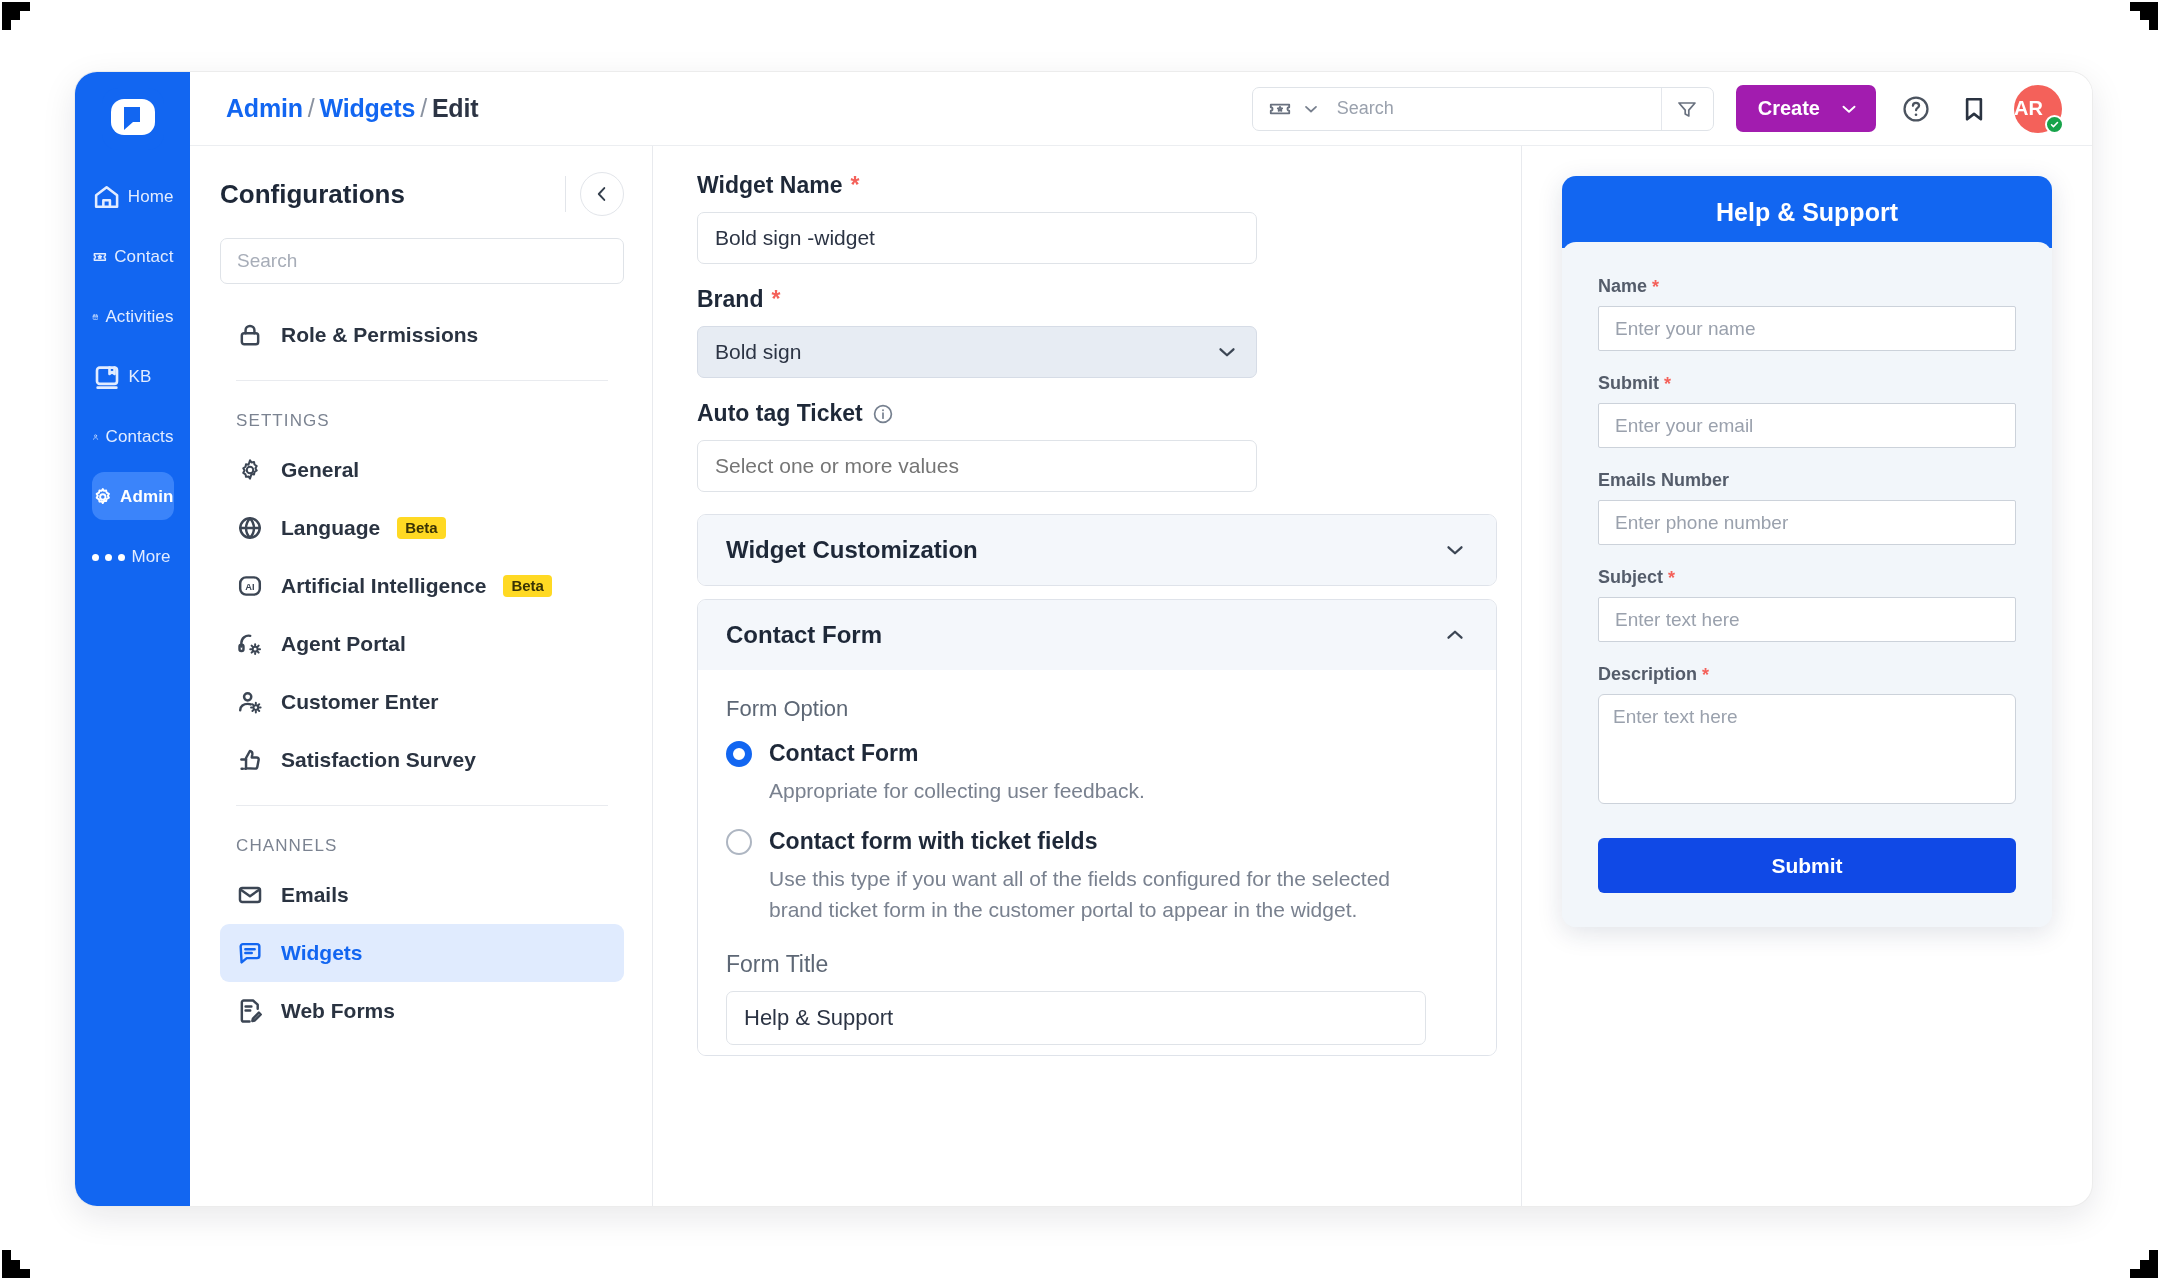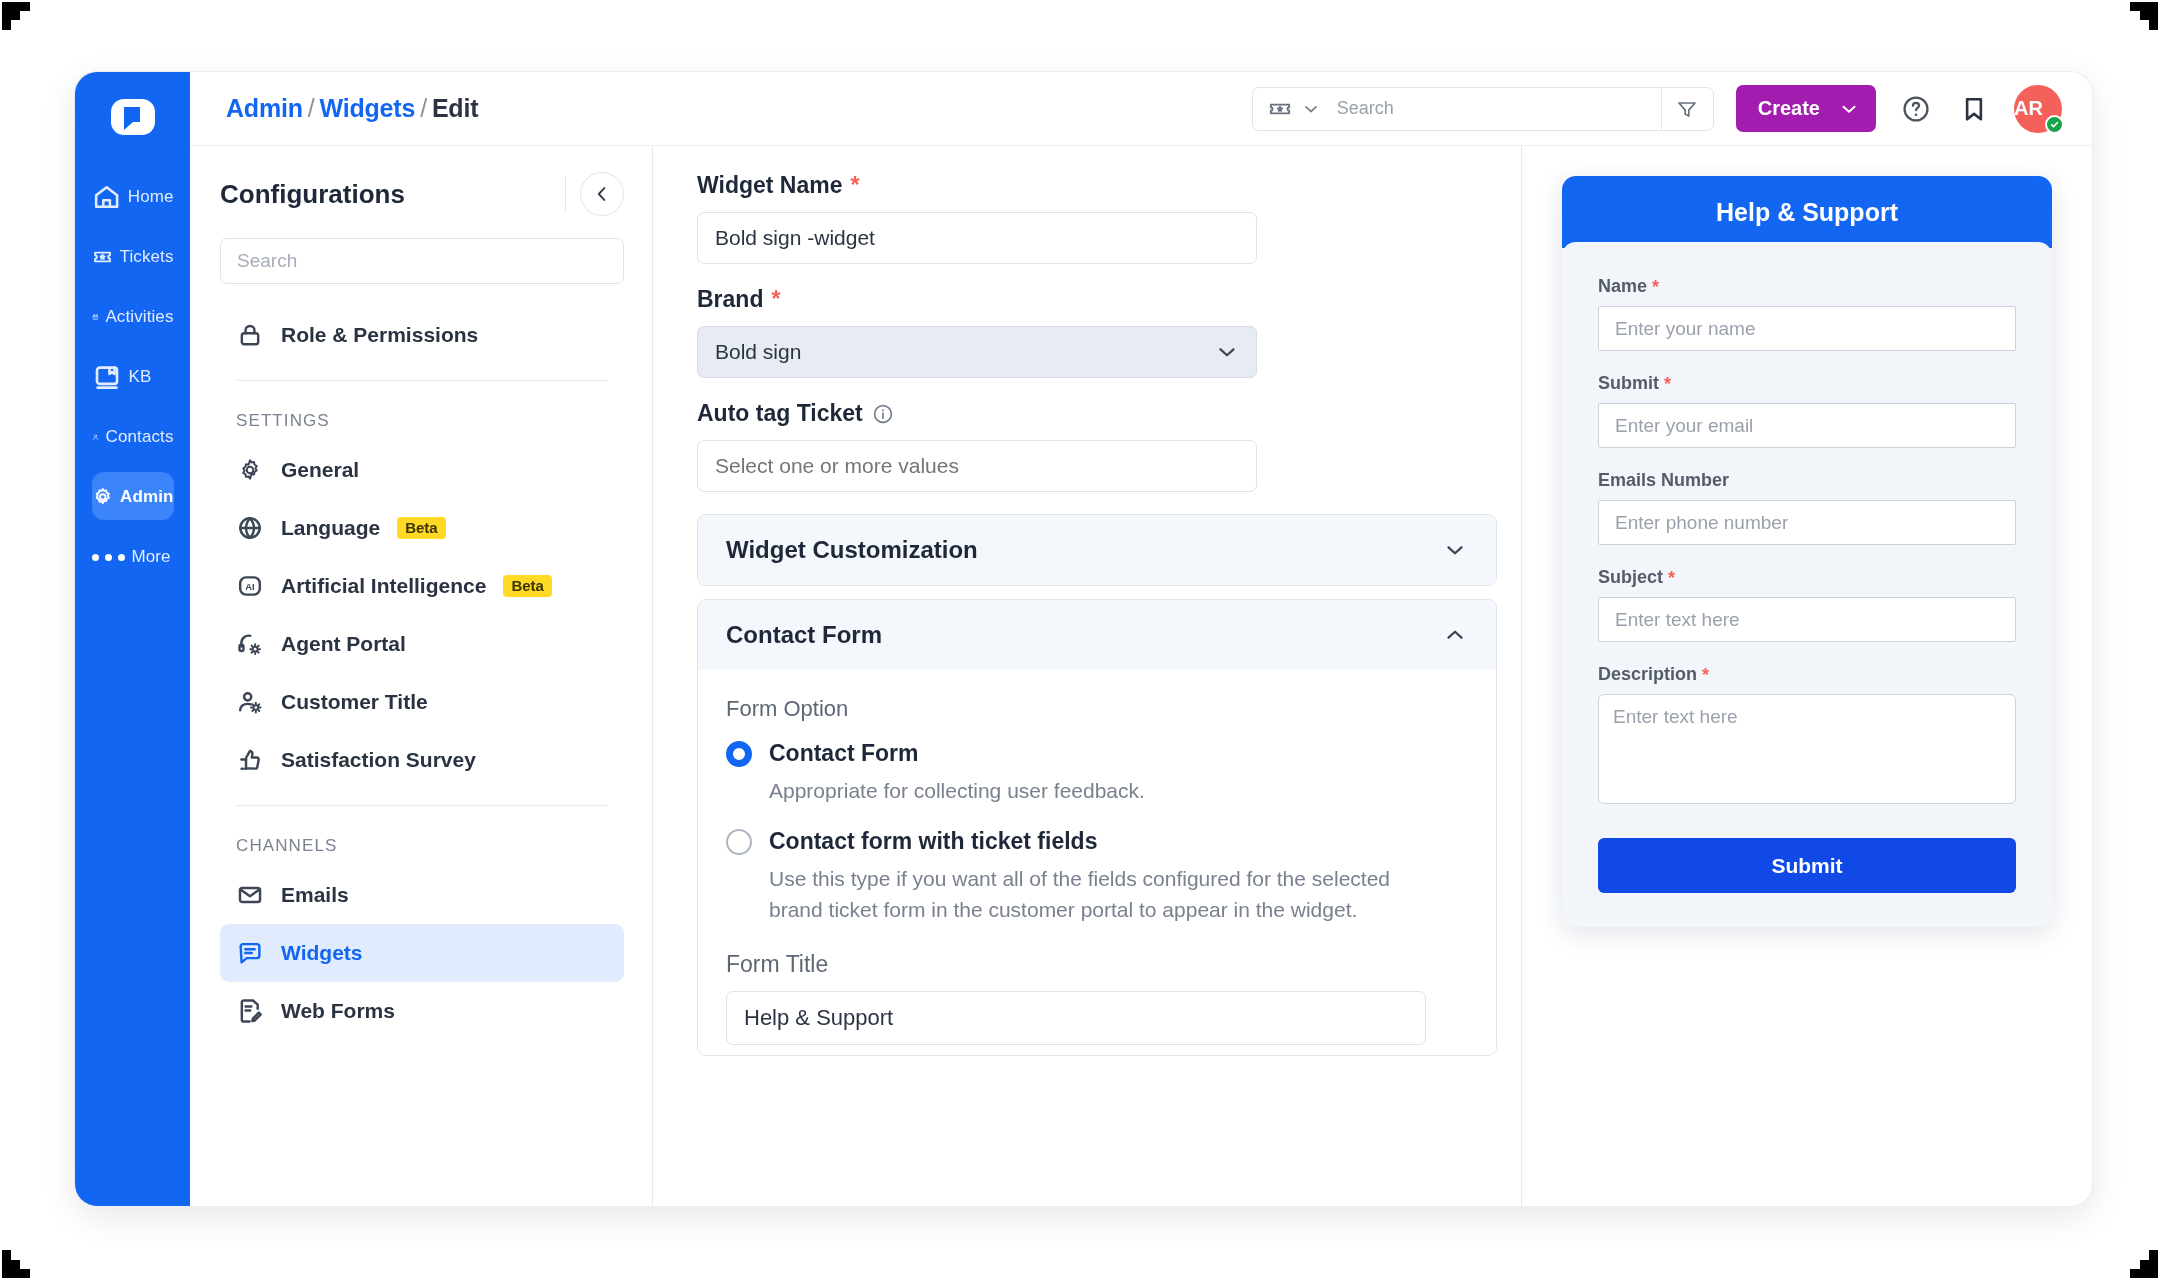--- a/index.html
+++ b/index.html
@@ -315,21 +315,21 @@
             <path class="stroke2" d="M9.3 20v-5.3h5.4V20"></path>
         </svg>
         <span class="ri-lbl">Home</span>
       </div>
 
       <div class="rail-item">
         <svg class="ri-ico" viewBox="0 0 24 24">
           <path class="stroke2" d="M3.5 7h17v3a2 2 0 0 0 0 4v3h-17v-3a2 2 0 0 0 0-4z"></path>
           <path class="stroke2" d="M12 9.4l.75 1.6 1.75.2-1.3 1.2.35 1.75L12 13.3l-1.55.85.35-1.75-1.3-1.2 1.75-.2z"></path>
         </svg>
-        <span class="ri-lbl">Tickets</span>
+        <span class="ri-lbl">Contact</span>
       </div>
 
       <div class="rail-item">
         <svg class="ri-ico" viewBox="0 0 24 24">
           <rect class="stroke2" x="4" y="5.5" width="16" height="15" rx="2.5"></rect>
           <path class="stroke2" d="M4 10h16M8 3.5v3M16 3.5v3M9 14.6l2.1 2.1 3.9-3.9"></path>
         </svg>
         <span class="ri-lbl">Activities</span>
       </div>
 
@@ -490,21 +490,21 @@
               <span>Agent Portal</span>
             </div>
 
             <div class="cfg-item">
               <svg class="ci-ico" viewBox="0 0 24 24" style="color:#3c4654">
                 <circle class="stroke2" cx="10" cy="7.6" r="3.1"></circle>
                 <path class="stroke2" d="M3.6 19c0-3.4 2.9-5.4 6.4-5.4 1 0 1.9.17 2.7.47"></path>
                 <circle class="stroke" cx="17" cy="16.8" r="2"></circle>
                 <path class="stroke" d="M17 13.7v-1M17 20.9v-1M20.1 16.8h1M12.9 16.8h1M19.2 14.6l.7-.7M14.1 19.7l.7-.7M19.2 19l.7.7M14.1 13.9l.7.7"></path>
               </svg>
-              <span>Customer Title</span>
+              <span>Customer Enter</span>
             </div>
 
             <div class="cfg-item">
               <svg class="ci-ico" viewBox="0 0 24 24" style="color:#3c4654">
                 <path class="stroke2" d="M8.6 19V10.3l3.3-6c1.6.2 2.3 1.3 2.1 2.8l-.5 2.7h4.1c1.3 0 2 .9 1.8 2.1l-1.1 5.9c-.17 1-.9 1.6-1.9 1.6z"></path>
                 <path class="stroke2" d="M4.6 11.6h3.9"></path>
                 <path class="stroke2" style="stroke-dasharray:1.1 2" d="M4.8 19.5h3.6"></path>
               </svg>
               <span>Satisfaction Survey</span>
             </div>

